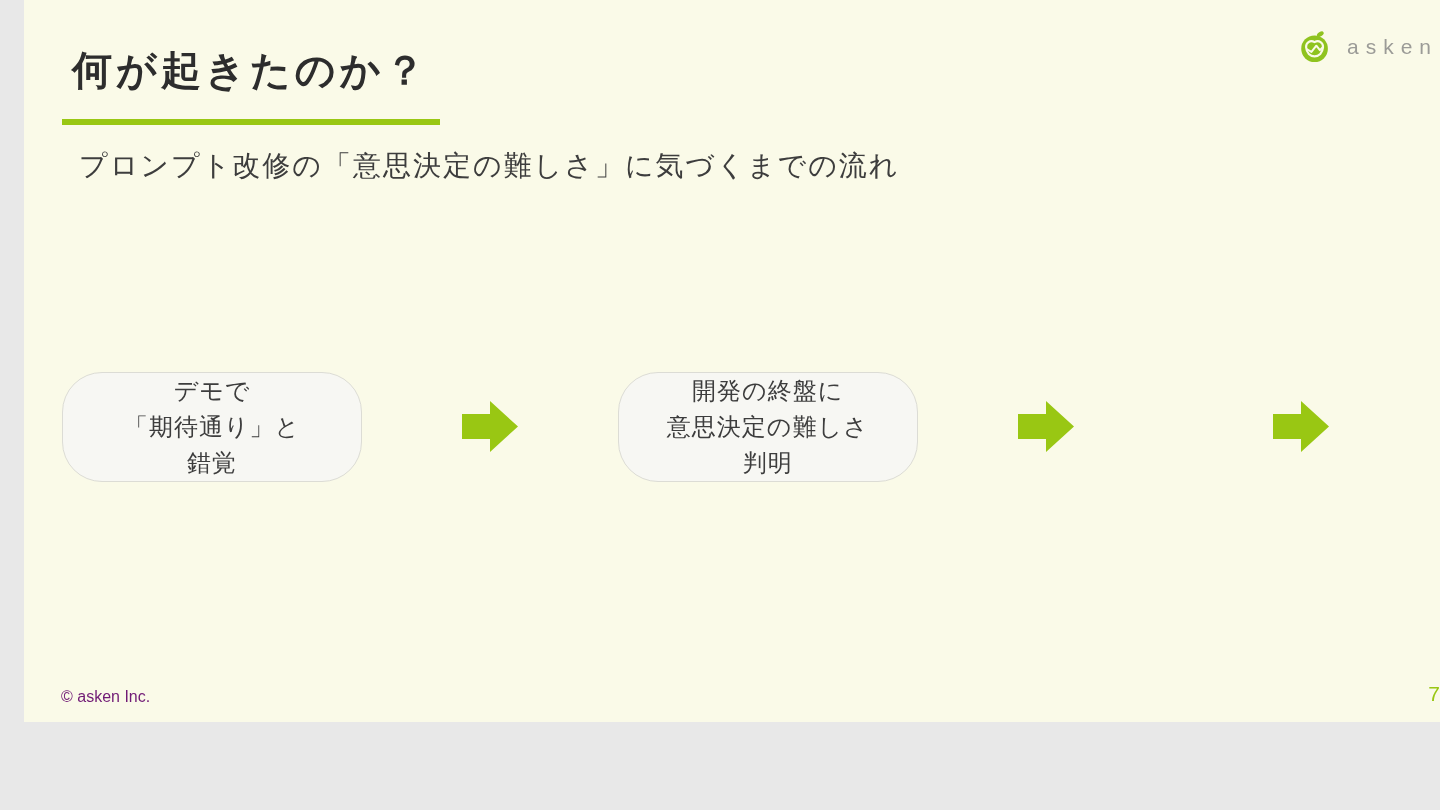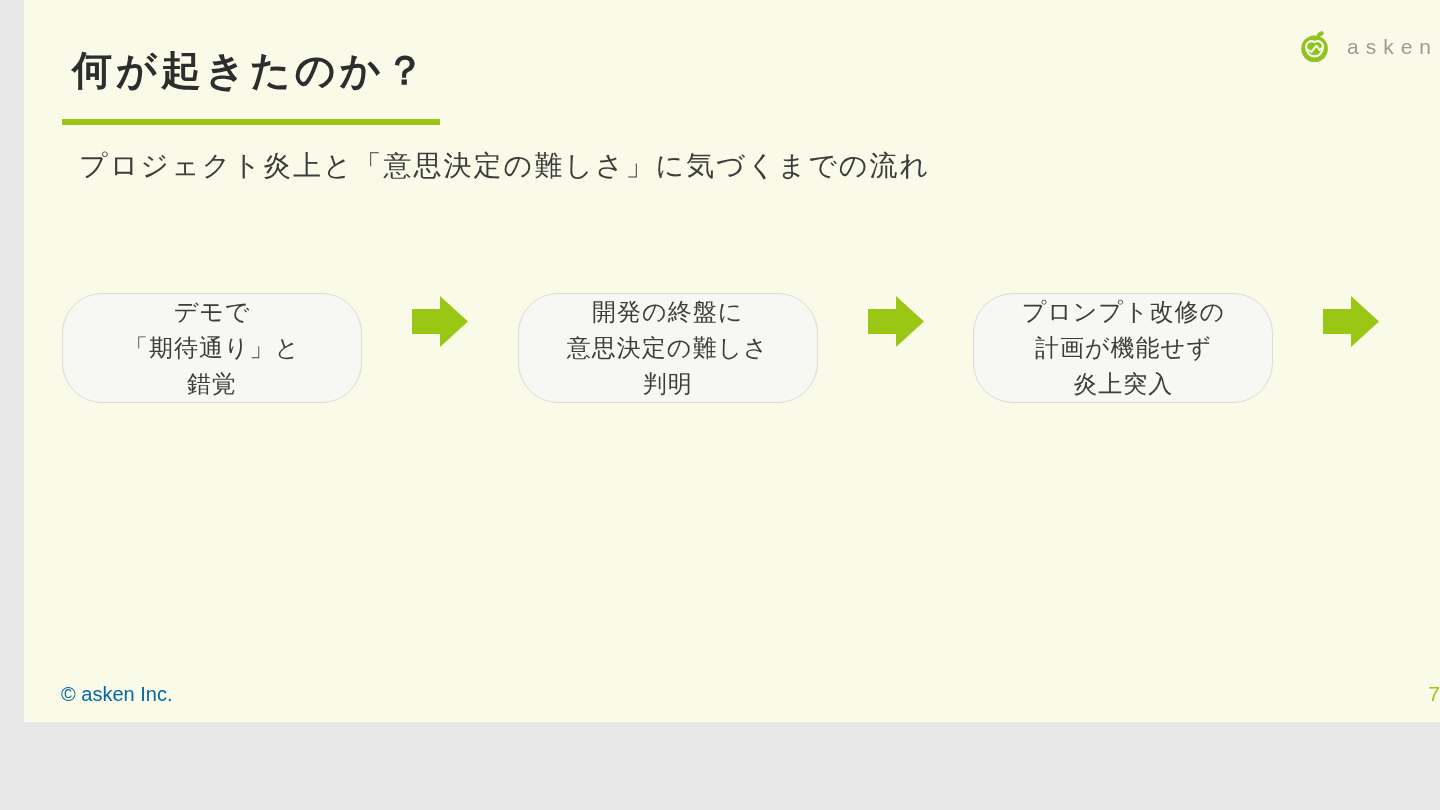--- a/index.html
+++ b/index.html
@@ -66,21 +66,21 @@
   }
 
   
   .flow-row {
     position: absolute;
     left: 38px;
     top: 293px;
     width: 1367px;
     height: 267px;
     display: flex;
-    align-items: flex-start;
+    align-items: center;
   }
   .flow-box {
     flex: 0 0 300px;
     background: #F7F7F3;
     border: 1px solid #DCDCD5;
     border-radius: 40px;
     display: flex;
     align-items: center;
     justify-content: center;
     box-sizing: border-box;
@@ -98,39 +98,39 @@
     display: flex;
     align-items: center;
     justify-content: center;
   }
 
   
   .copyright {
     position: absolute;
     left: 37px;
     bottom: 16px;
-    font-size: 20px;
-    color: #0369a1;
+    font-size: 16px;
+    color: #701a75;
   }
   .page-number {
     position: absolute;
     right: 24px;
     bottom: 16px;
     font-size: 21px;
     color: #99C713;
   }
 </style>
 </head>
 <body>
 
 <div class="slide">
 
   <h1 class="page-title">何が起きたのか？</h1>
   <div class="title-underline"></div>
-  <p class="subtitle">プロジェクト炎上と「意思決定の難しさ」に気づくまでの流れ</p>
+  <p class="subtitle">プロンプト改修の「意思決定の難しさ」に気づくまでの流れ</p>
 
   <div class="logo">
     <svg width="32" height="34" viewBox="0 0 36 38">
       <ellipse cx="24" cy="4.5" rx="4.2" ry="2.4" transform="rotate(-32 24 4.5)" fill="#8FC31F"></ellipse>
       <circle cx="17.5" cy="21" r="15" fill="#8FC31F"></circle>
       <path d="M17.5 13.5 C12.5 10.5 7.5 14.5 8 19.5 C8.5 25.5 12.5 29.5 17.5 29.5 C22.5 29.5 26.5 25.5 27 19.5 C27.5 14.5 22.5 10.5 17.5 13.5 Z" fill="none" stroke="#FAFAE8" stroke-width="2.4" stroke-linejoin="round"></path>
       <polyline points="9,21.5 14,24.5 19.5,17.5 23.5,22.5 26.5,19.5" fill="none" stroke="#FAFAE8" stroke-width="2.2" stroke-linecap="round" stroke-linejoin="round"></polyline>
     </svg>
     <span class="logo-text">asken</span>
   </div>
@@ -154,25 +154,20 @@
 意思決定の難しさ
 判明</div>
     </div>
 
     <div class="flow-arrow">
       <svg width="56" height="57" viewBox="0 0 56 57">
         <polygon points="0,16 28,16 28,3 56,28.5 28,54 28,41 0,41" fill="#99C713"></polygon>
       </svg>
     </div>
 
-    <div class="flow-box">
-      <div class="flow-box-text">プロンプト改修の
-計画が機能せず
-炎上突入</div>
-    </div>
 
     <div class="flow-arrow">
       <svg width="56" height="57" viewBox="0 0 56 57">
         <polygon points="0,16 28,16 28,3 56,28.5 28,54 28,41 0,41" fill="#99C713"></polygon>
       </svg>
     </div>
 
 
   </div>
 

